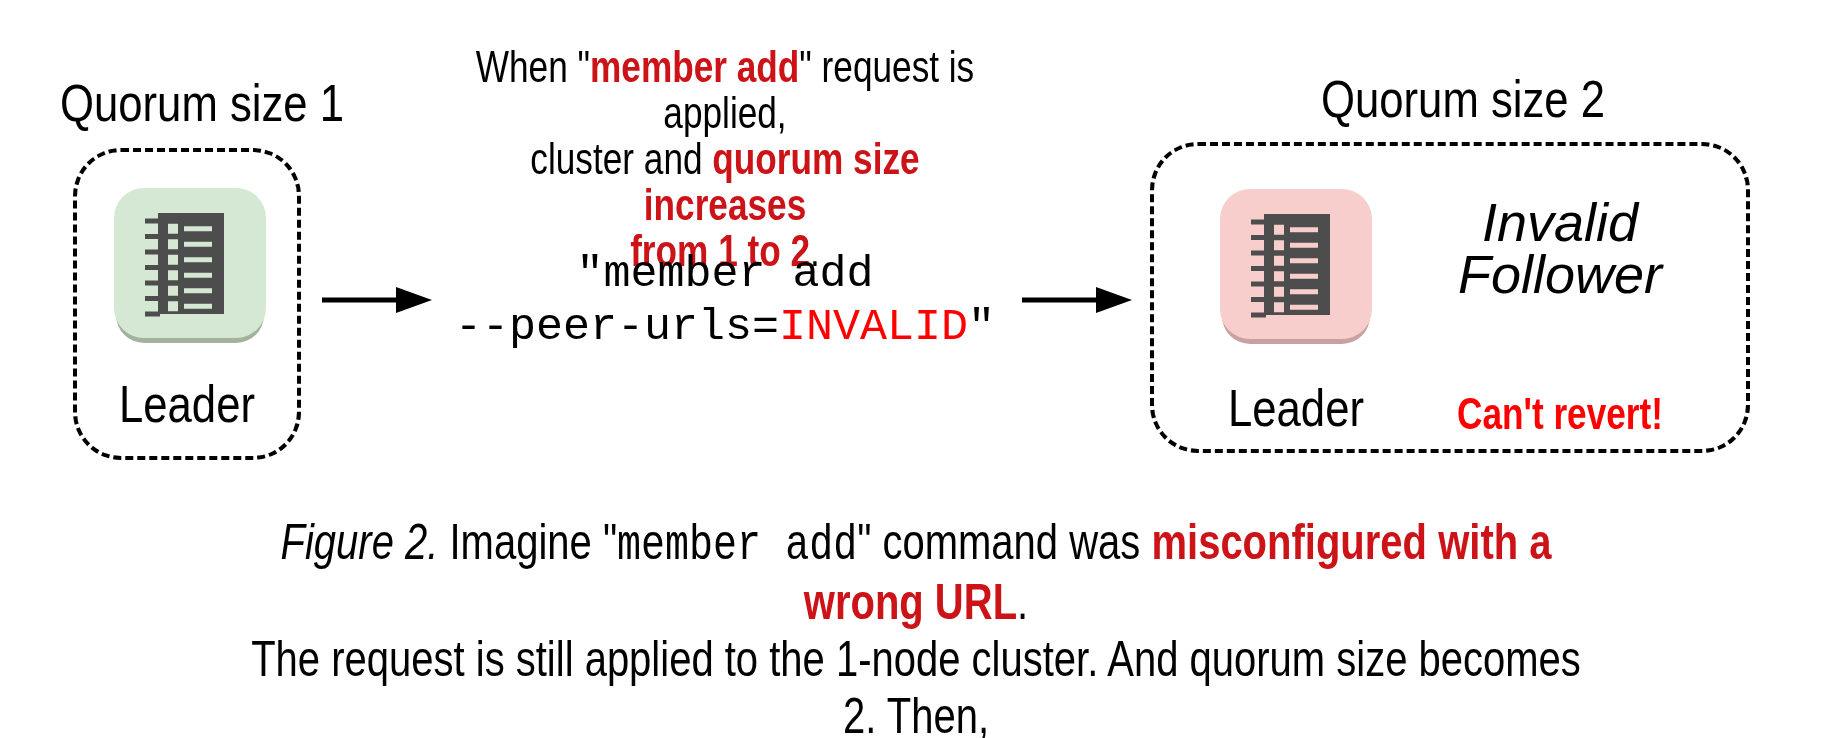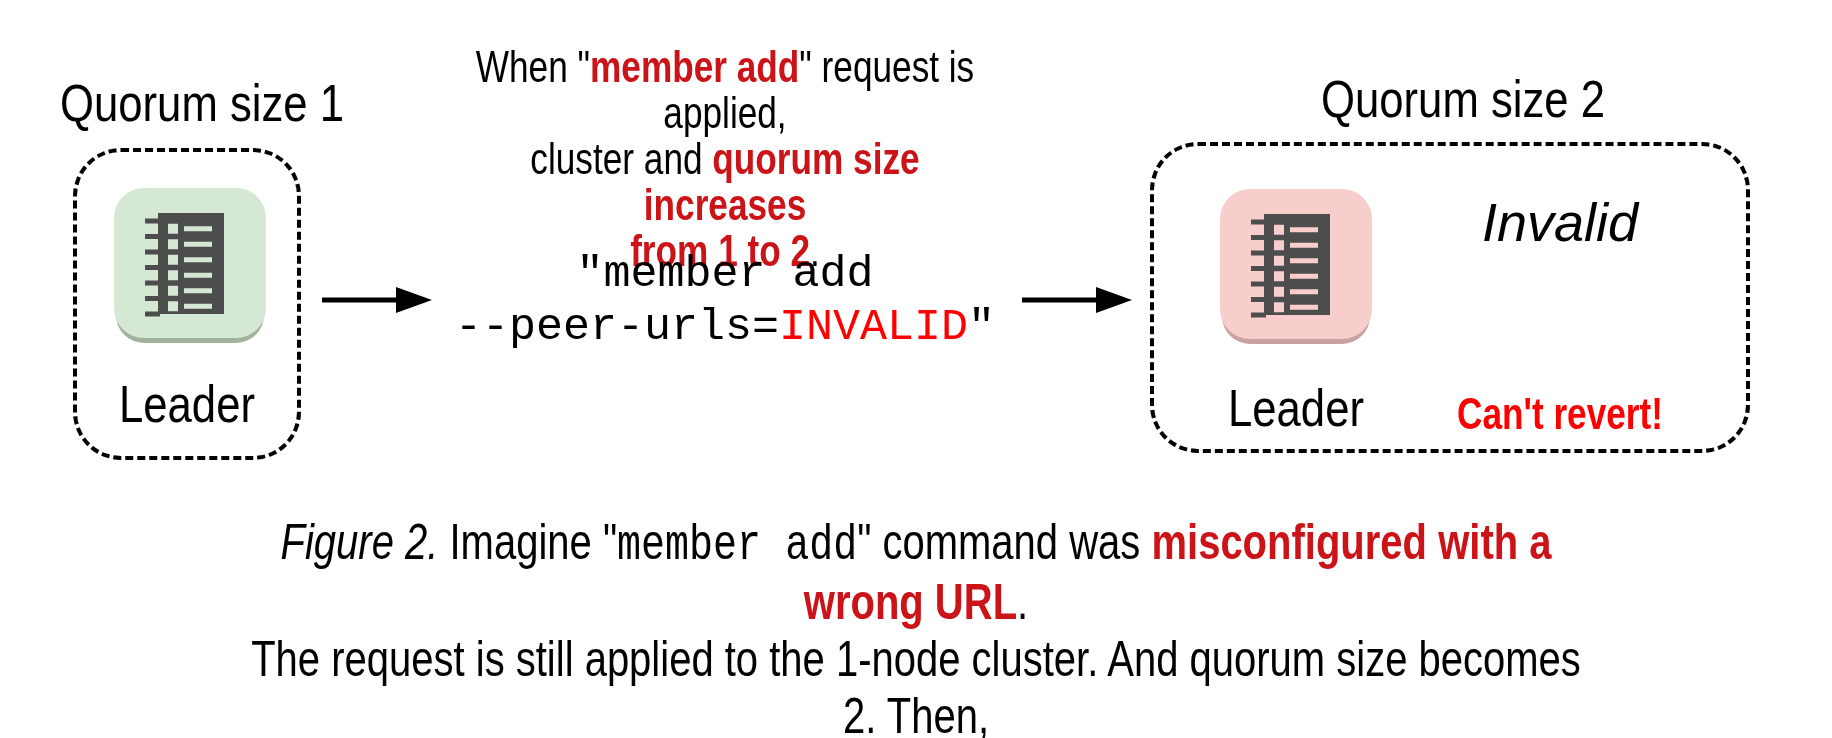--- a/index.html
+++ b/index.html
@@ -123,20 +123,21 @@
         <rect class="glyph-hole" x="54" y="97.75" width="10" height="10"></rect>
           <rect class="glyph-hole" x="70" y="100.25" width="28" height="5"></rect>
         <rect class="glyph-hole" x="54" y="113.25" width="10" height="10"></rect>
           <rect class="glyph-hole" x="70" y="115.75" width="28" height="5"></rect>
       </svg>
     </div>
     <div class="node-label sx84" style="left:-34px;top:232px;width:352px;">Leader</div>
 
     <div class="abs center italic-note" style="left:226px;top:50px;width:360px;">
       <div>Invalid</div>
+      <div>Follower</div>
     </div>
 
     <div class="abs center warning sx80 nowrap" style="left:226px;top:243px;width:360px;">Can't revert!</div>
   </div>
 
   <div class="abs center caption sx80" style="left:66px;top:514px;width:1700px;">
       <div><span class="seg-i">Figure 2.</span><span> Imagine "</span><span class="seg-m">member add</span><span>" command was </span><span class="seg-r">misconfigured with a wrong URL</span><span>.</span></div>
       <div><span>The request is still applied to the 1-node cluster. And quorum size becomes 2. Then,</span></div>
     </div>
 

